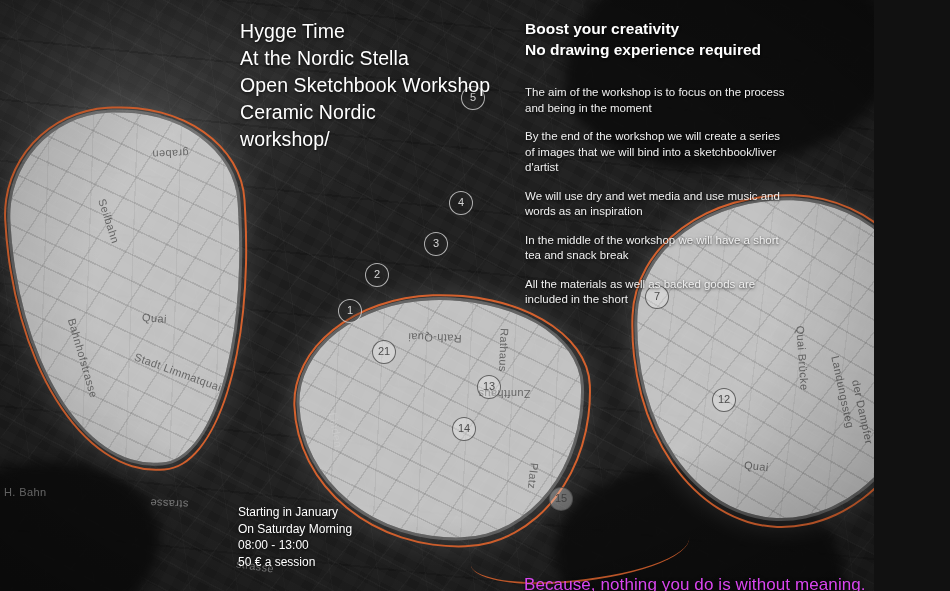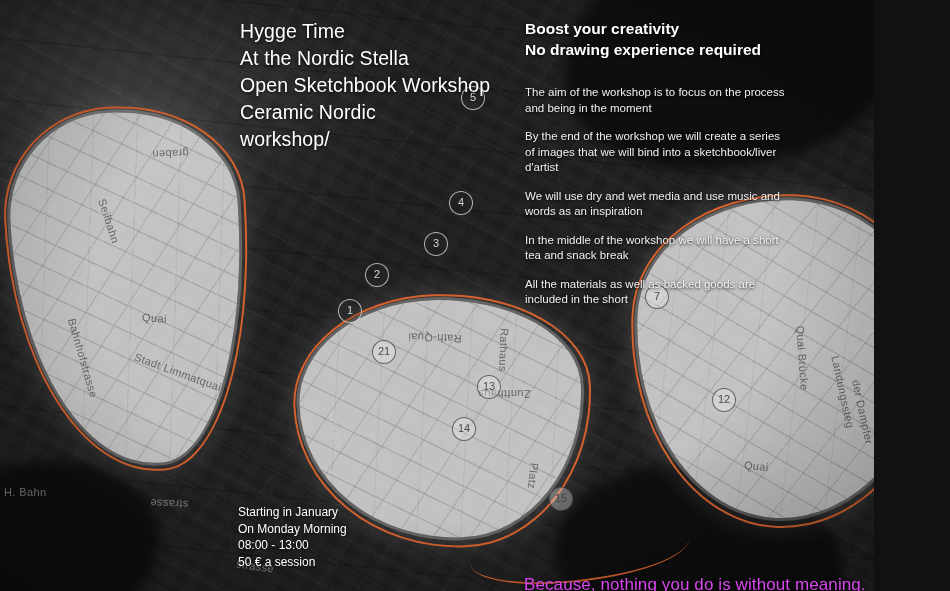--- a/index.html
+++ b/index.html
@@ -289,20 +289,20 @@
         <div class="para">The aim of the workshop is to focus on the process and being in the moment</div>
         <div class="para">By the end of the workshop we will create a series of images that we will bind into  a sketchbook/liver d'artist</div>
         <div class="para">We will use dry and wet media and use music and words as an inspiration</div>
         <div class="para">In the middle of the workshop we will have a short tea and snack break</div>
         <div class="para">All the materials as well as backed goods are included in the short</div>
       </div>
   </div>
 
   <div class="schedule" id="schedule-block">
       <div>Starting in January</div>
-      <div>On Monday Morning</div>
+      <div>On Saturday Morning</div>
       <div>08:00 - 13:00</div>
       <div>50 € a session</div>
     </div>
 
   <div class="tagline">Because, nothing you do is without meaning.</div>
 
 </div>
 
 </body></html>

